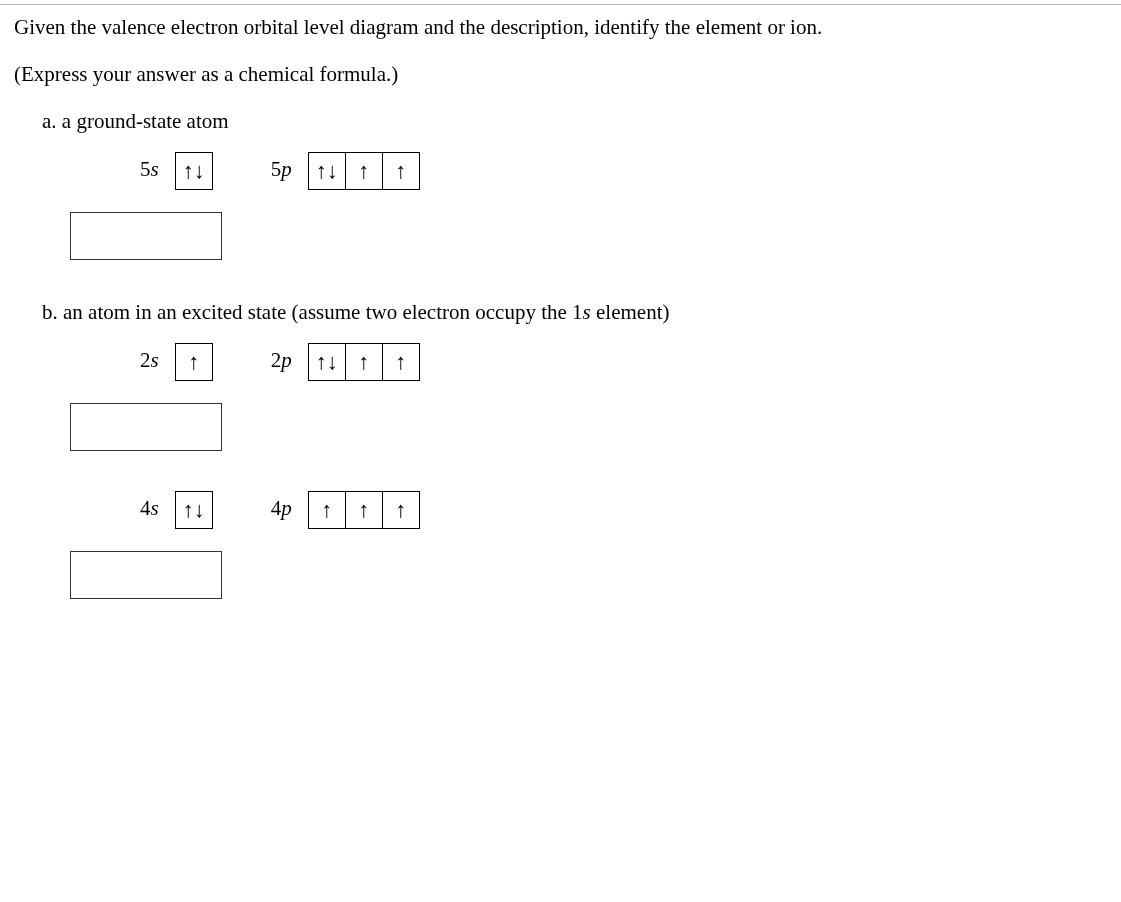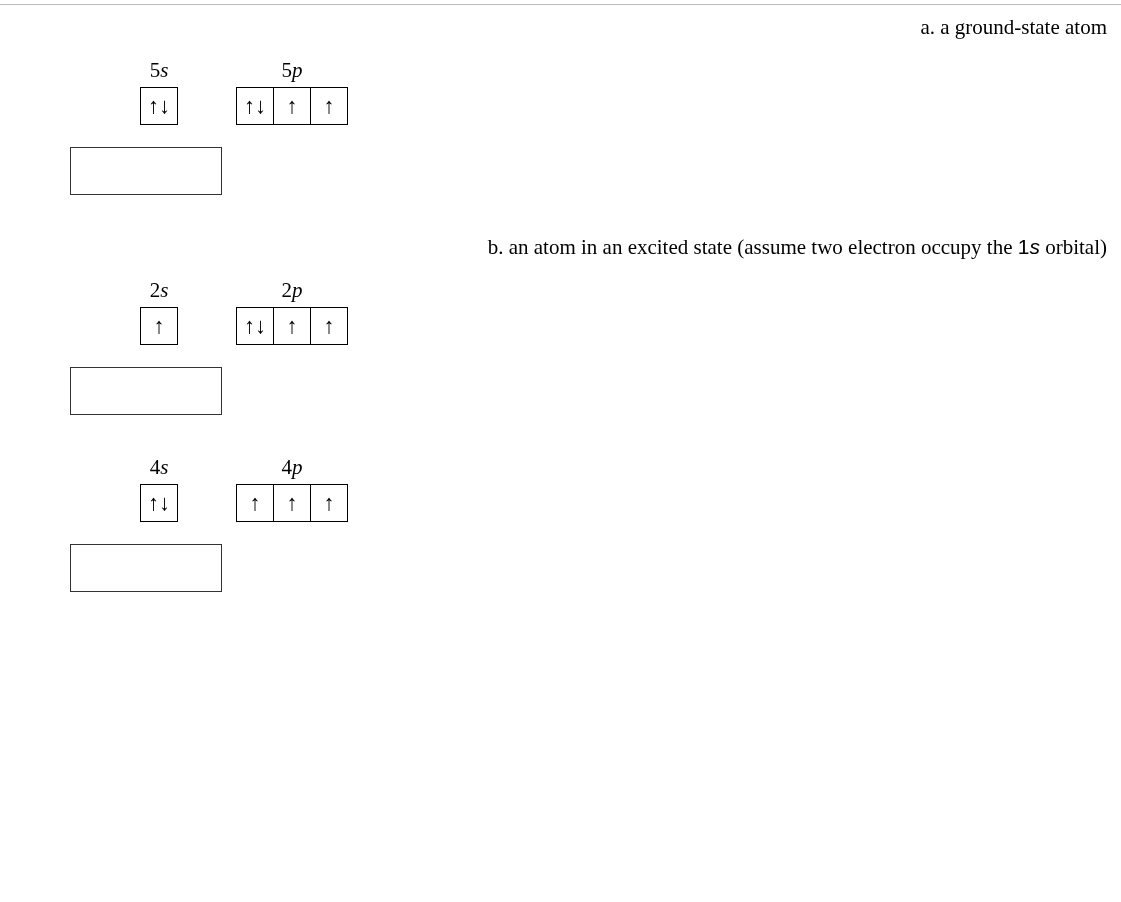--- a/index.html
+++ b/index.html
@@ -19,33 +19,33 @@
     padding: 0 14px 14px 14px;
   }
   .question-line {
     margin: 0 0 22px 0;
   }
   .part {
     margin: 0 0 40px 28px;
   }
   .part-label {
     margin-bottom: 18px;
-    text-align: right;
   }
   .orbital-row {
     display: flex;
     align-items: center;
     margin-left: 98px;
     margin-bottom: 22px;
   }
   .orbital-group {
     display: flex;
-    flex-direction: column;
+    flex-direction: row;
     align-items: center;
     margin-right: 58px;
+    gap: 16px;
   }
   .orbital-label {
     font-style: italic;
     font-size: 21px;
     margin-bottom: 4px;
   }
   .orbital-label .n { font-style: normal; }
   .boxes {
     display: flex;
     border: 1.5px solid #000;
@@ -64,31 +64,33 @@
     border-left: 1.5px solid #000;
   }
   .answer-box {
     border: 1.5px solid #333;
     width: 150px;
     height: 46px;
     margin-left: 28px;
     margin-bottom: 26px;
     background: #fff;
   }
-  .math-1s { font-family: Liberation Sans, sans-serif; }
+  .math-1s { font-family: Liberation Serif, serif; }
   .math-1s .d { font-style: normal; }
   .math-1s .s { font-style: italic; }
 </style>
 </head>
 <body>
 
 <div class="hr-top"></div>
 
 <div class="content">
 
+  <div class="question-line">Given the valence electron orbital level diagram and the description, identify the element or ion.</div>
+  <div class="question-line">(Express your answer as a chemical formula.)</div>
 
   <div class="part">
     <div class="part-label">a. a ground-state atom</div>
 
     <div class="orbital-row">
       <div class="orbital-group">
         <div class="orbital-label"><span class="n">5</span><span>s</span></div>
         <div class="boxes">
           <div class="box">↑↓</div>
         </div>
@@ -100,21 +102,21 @@
           <div class="box">↑</div>
           <div class="box">↑</div>
         </div>
       </div>
     </div>
 
     <div class="answer-box"></div>
   </div>
 
   <div class="part">
-    <div class="part-label"><span>b. an atom in an excited state (assume two electron occupy the </span><span class="math-1s"><span class="d">1</span><span class="s">s</span></span><span> orbital)</span></div>
+    <div class="part-label"><span>b. an atom in an excited state (assume two electron occupy the </span><span class="math-1s"><span class="d">1</span><span class="s">s</span></span><span> element)</span></div>
 
     <div class="orbital-row">
       <div class="orbital-group">
         <div class="orbital-label"><span class="n">2</span><span>s</span></div>
         <div class="boxes">
           <div class="box">↑</div>
         </div>
       </div>
       <div class="orbital-group">
         <div class="orbital-label"><span class="n">2</span><span>p</span></div>

